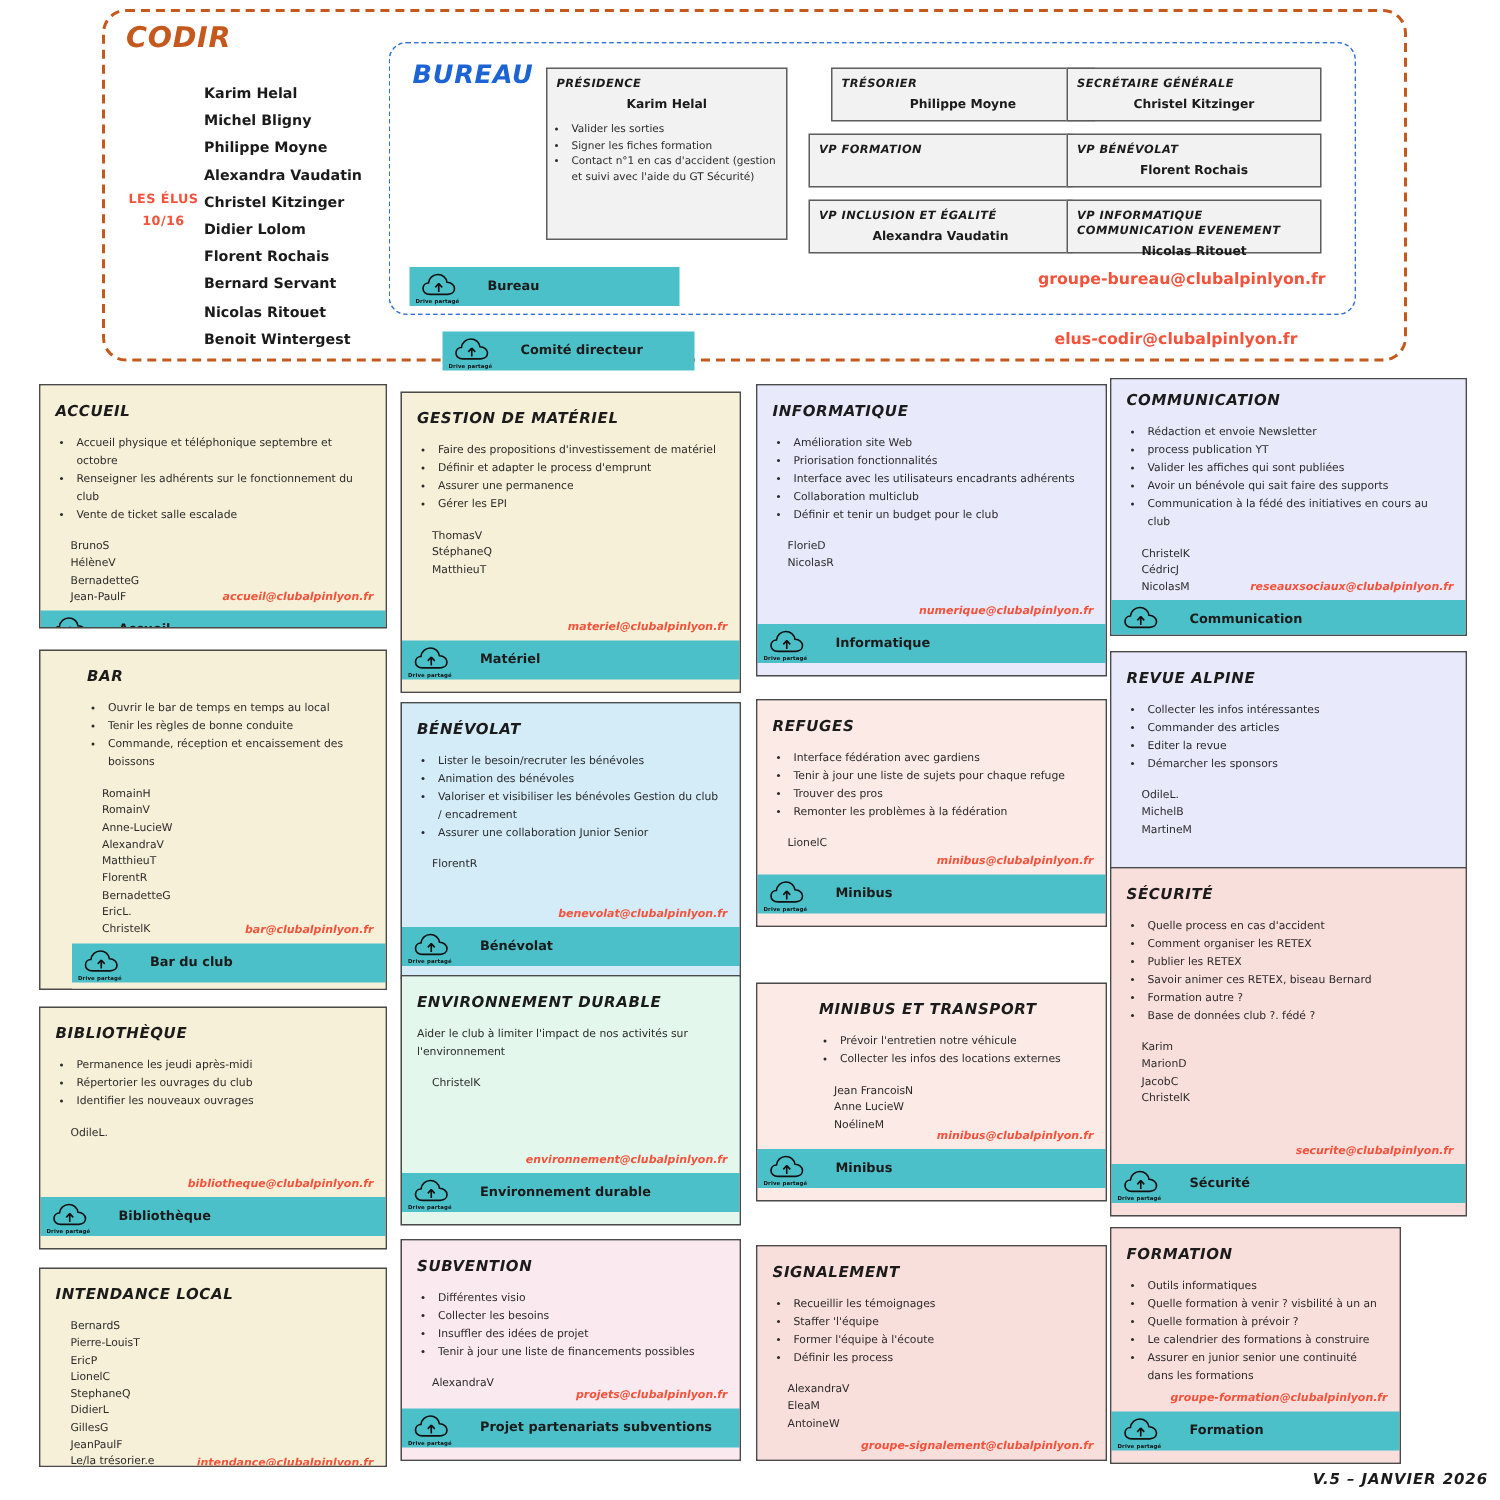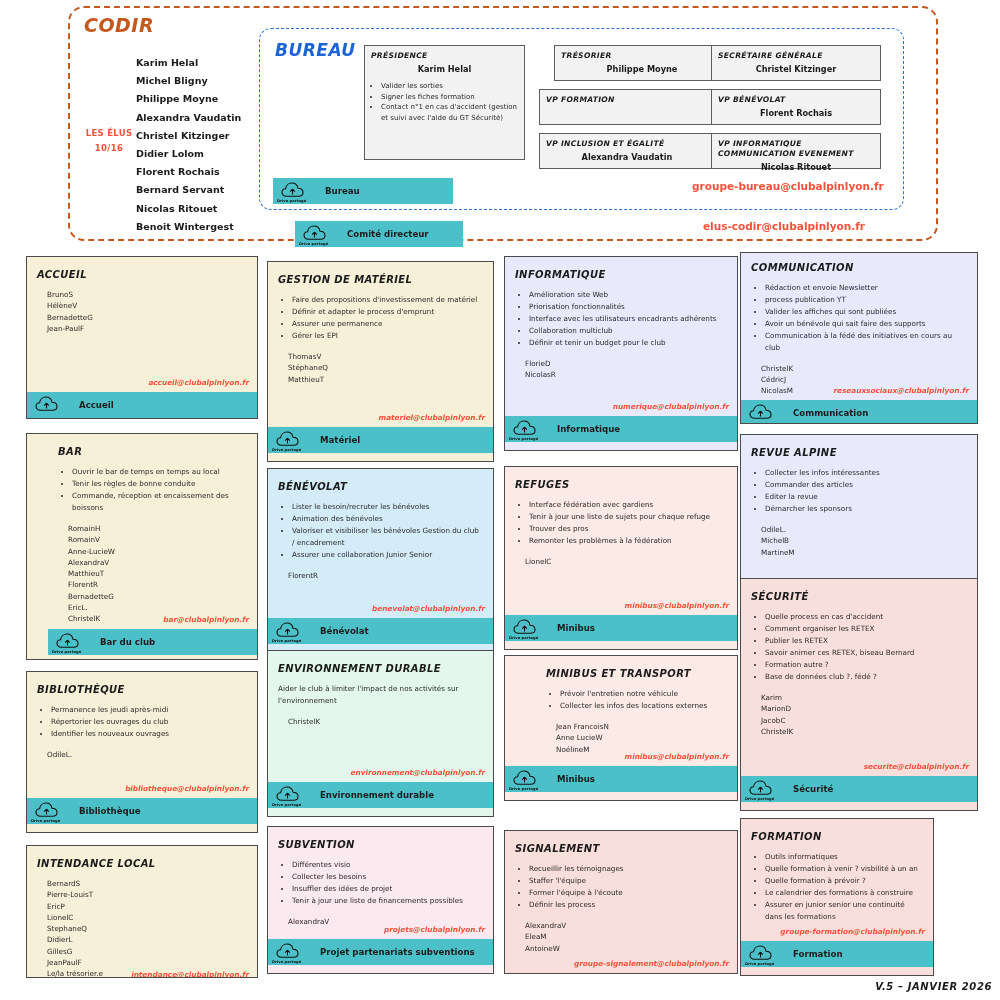--- a/index.html
+++ b/index.html
@@ -201,20 +201,25 @@
       <span class="gtxt">Drive partagé</span>
     </div>
     <span class="dlabel">Comité directeur</span>
   </div>
   <div class="mail" style="left:703px;top:220px;">elus-codir@clubalpinlyon.fr</div>
 
   <div id="cards">
       <div class="card" style="left: 26px; top: 256px; width: 232px; height: 163px; background: rgb(247, 240, 216);">
         <div class="card-body" style="background: rgb(247, 240, 216);">
           <div class="card-title">ACCUEIL</div>
+          <ul>
+            <li>Accueil physique et téléphonique septembre et octobre</li>
+            <li>Renseigner les adhérents sur le fonctionnement du club</li>
+            <li>Vente de ticket salle escalade</li>
+          </ul>
           <div class="people">
             <div>BrunoS</div>
             <div>HélèneV</div>
             <div>BernadetteG</div>
             <div>Jean-PaulF</div>
           </div>
           <div class="card-mail">accueil@clubalpinlyon.fr</div>
         </div>
         <div class="drive">
           <div class="glyph">
@@ -423,21 +428,21 @@
             <svg width="24" height="17" viewBox="0 0 24 17">
   <path d="M5.6 15.2 C2.6 15.2 1 13.4 1 11.3 C1 9.3 2.6 7.8 4.6 7.7 C5 4.3 7.7 2 10.9 2 C14 2 16.5 4.1 17 7.2 C19.7 7.3 22 8.9 22 11.4 C22 13.6 20.2 15.2 17.6 15.2 Z" fill="none" stroke="#111" stroke-width="1.1"></path>
   <path d="M11.5 13.6 L11.5 8.4 M11.5 8.0 L9.2 10.6 M11.5 8.0 L13.8 10.6" fill="none" stroke="#111" stroke-width="1.1"></path>
             </svg>
             <span class="gtxt">Drive partagé</span>
           </div>
           <span class="dlabel">Informatique</span>
         </div>
         <div class="card-foot" style="background: rgb(232, 234, 251);"></div>
       </div>
-      <div class="card" style="left: 504px; top: 466px; width: 234px; height: 184px; background: rgb(251, 234, 230);">
+      <div class="card" style="left: 504px; top: 466px; width: 234px; height: 152px; background: rgb(251, 234, 230);">
         <div class="card-body" style="background: rgb(251, 234, 230);">
           <div class="card-title">REFUGES</div>
           <ul>
             <li>Interface fédération avec gardiens</li>
             <li>Tenir à jour une liste de sujets pour chaque refuge</li>
             <li>Trouver des pros</li>
             <li>Remonter les problèmes à la fédération</li>
           </ul>
           <div class="people">
             <div>LionelC</div>

